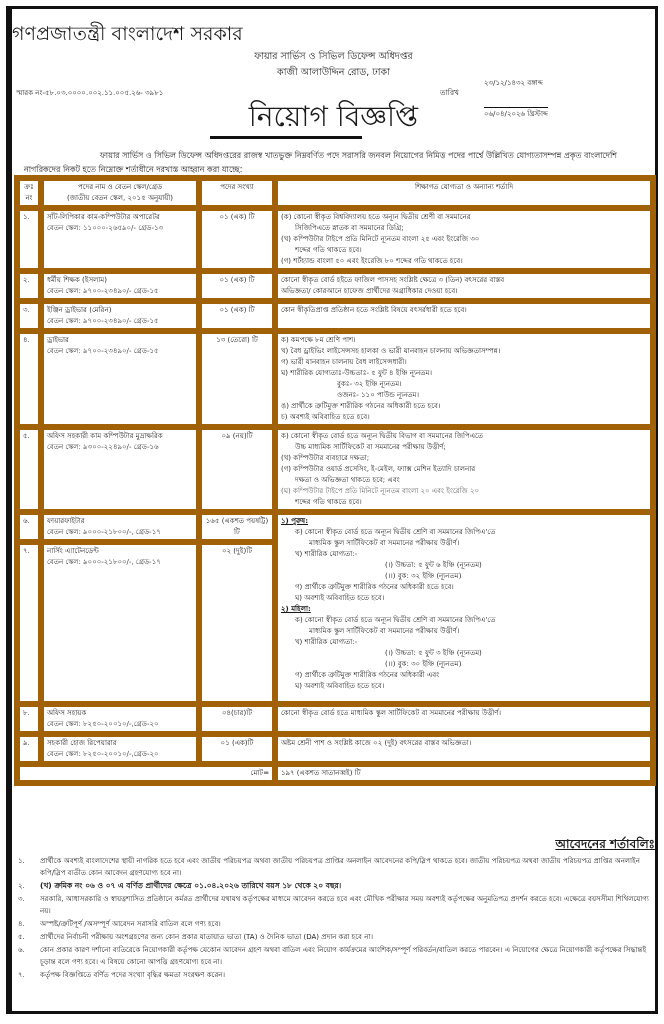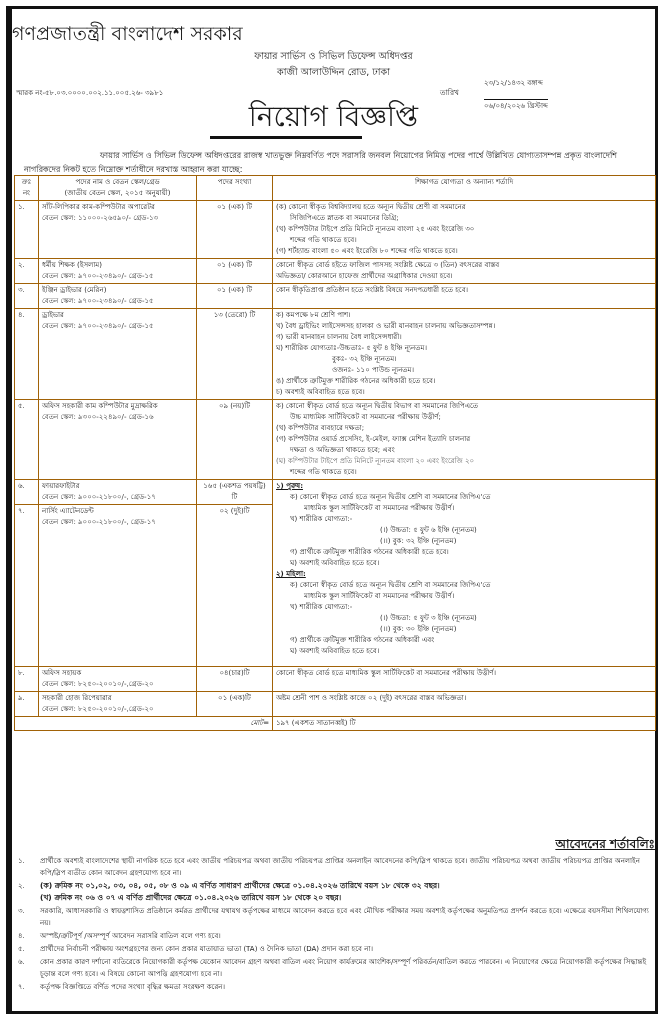--- a/index.html
+++ b/index.html
@@ -8,39 +8,39 @@
   .page {
     position: absolute; left: 6px; top: 6px; width: 652px; height: 1008px;
     border: 3px solid #111; border-left-width: 6px; border-top-width: 3px;
   }
   .gov-title { position: absolute; top: 10px; left: 0; width: 100%; text-align: left; font-size: 19px; font-family: "DejaVu Serif", serif; }
   .dept { position: absolute; top: 40px; left: 0; width: 100%; text-align: center; font-size: 9.5px; }
   .addr { position: absolute; top: 56px; left: 0; width: 100%; text-align: center; font-size: 9.5px; }
   .memo { position: absolute; top: 78px; left: 4px; font-size: 7px; }
   .date-label { position: absolute; top: 78px; left: 428px; font-size: 7.5px; }
   .date-box { position: absolute; top: 68px; left: 472px; font-size: 7px; line-height: 12px; }
-  .date-box .d1 { border-bottom: 1px solid #111; padding-bottom: 10px; }
+  .date-box .d1 { border-bottom: 1px solid #111; padding-bottom: 18px; }
   .notice-title { position: absolute; top: 86px; left: 0; width: 100%; text-align: center; font-size: 28px; font-family: "DejaVu Serif", serif; }
   .notice-underline { position: absolute; top: 127px; left: 198px; width: 152px; height: 3px; background: #111; }
   .intro { position: absolute; top: 140px; left: 12px; width: 628px; font-size: 8px; line-height: 14px; text-indent: 76px; }
   table.posts {
     position: absolute; top: 166px; left: 2px; width: 642px; border-collapse: collapse; font-size: 7px;
   }
-  table.posts td, table.posts th { border: 1px solid #a16207; vertical-align: top; padding: 1px 3px; line-height: 11px; font-weight: normal; }
+  table.posts td, table.posts th { border: 6px solid #a16207; vertical-align: top; padding: 1px 3px; line-height: 11px; font-weight: normal; }
   table.posts th { text-align: center; }
   .c-sl { width: 24px; }
   .c-post { width: 158px; }
   .c-count { width: 76px; text-align: center; }
   .c-req { }
   .sub { padding-left: 14px; }
   .sub2 { padding-left: 104px; }
   .sub3 { padding-left: 56px; }
   .salary { color: #333; }
   .bold-u { font-weight: bold; text-decoration: underline; }
-  .total-label { text-align: right; font-style: italic; }
+  .total-label { text-align: right; }
   .terms-title { position: absolute; top: 826px; left: 0; width: 100%; text-align: right; font-size: 12px; font-weight: bold; text-decoration: underline; }
   .terms { position: absolute; top: 846px; left: 6px; width: 632px; font-size: 7px; line-height: 12px; }
   .term { display: flex; margin-bottom: 1px; }
   .term .num { width: 22px; flex-shrink: 0; }
   .term .txt { flex: 1; }
   .age-title { font-weight: bold; text-decoration: underline; font-size: 8px; }
   .age-item { font-weight: bold; font-size: 7.5px; }
   .faded { color: #666; }
 </style>
 </head>
@@ -103,21 +103,21 @@
     </tr>
 
     <tr>
       <td>৩.</td>
       <td>
             <div>ইঞ্জিন ড্রাইভার (মেরিন)</div>
             <div class="salary">বেতন স্কেল: ৯৭০০-২৩৪৯০/- গ্রেড-১৫</div>
           </td>
       <td class="c-count">০১ (এক) টি</td>
       <td>
-        <div>কোন স্বীকৃতিপ্রাপ্ত প্রতিষ্ঠান হতে সংশ্লিষ্ট বিষয়ে সনদপত্রধারী হতে হবে।</div>
+        <div>কোন স্বীকৃতিপ্রাপ্ত প্রতিষ্ঠান হতে সংশ্লিষ্ট বিষয়ে বৎসর্রধারী হতে হবে।</div>
       </td>
     </tr>
 
     <tr>
       <td>৪.</td>
       <td>
             <div>ড্রাইভার</div>
             <div class="salary">বেতন স্কেল: ৯৭০০-২৩৪৯০/- গ্রেড-১৫</div>
           </td>
       <td class="c-count">১৩ (তেরো) টি</td>
@@ -220,21 +220,20 @@
 
   <div class="terms-title">আবেদনের শর্তাবলিঃ</div>
   <div class="terms">
     <div class="term">
       <span class="num">১.</span>
       <span class="txt">প্রার্থীকে অবশ্যই বাংলাদেশের স্থায়ী নাগরিক হতে হবে এবং জাতীয় পরিচয়পত্র অথবা জাতীয় পরিচয়পত্র প্রাপ্তির অনলাইন আবেদনের কপি/স্লিপ থাকতে হবে। জাতীয় পরিচয়পত্র অথবা জাতীয় পরিচয়পত্র প্রাপ্তির অনলাইন কপি/স্লিপ ব্যতীত কোন আবেদন গ্রহণযোগ্য হবে না।</span>
     </div>
     <div class="term">
       <span class="num">২.</span>
       <span class="txt">
-        <div class="age-item">(ক) ক্রমিক নং ০১,০২, ০৩, ০৪, ০৫, ০৮ ও ০৯ এ বর্ণিত সাধারণ প্রার্থীদের ক্ষেত্রে ০১.০৪.২০২৬ তারিখে বয়স ১৮ থেকে ৩২ বছর।</div>
         <div class="age-item">(খ) ক্রমিক নং ০৬ ও ০৭ এ বর্ণিত প্রার্থীদের ক্ষেত্রে ০১.০৪.২০২৬ তারিখে বয়স ১৮ থেকে ২০ বছর।</div>
       </span>
     </div>
     <div class="term">
       <span class="num">৩.</span>
       <span class="txt">সরকারি, আধাসরকারি ও স্বায়ত্তশাসিত প্রতিষ্ঠানে কর্মরত প্রার্থীদের যথাযথ কর্তৃপক্ষের মাধ্যমে আবেদন করতে হবে এবং মৌখিক পরীক্ষার সময় অবশ্যই কর্তৃপক্ষের অনুমতিপত্র প্রদর্শন করতে হবে। এক্ষেত্রে বয়সসীমা শিথিলযোগ্য নয়।</span>
     </div>
     <div class="term">
       <span class="num">৪.</span>
       <span class="txt">অস্পষ্ট/ত্রুটিপূর্ণ /অসম্পূর্ণ আবেদন সরাসরি বাতিল বলে গণ্য হবে।</span>

